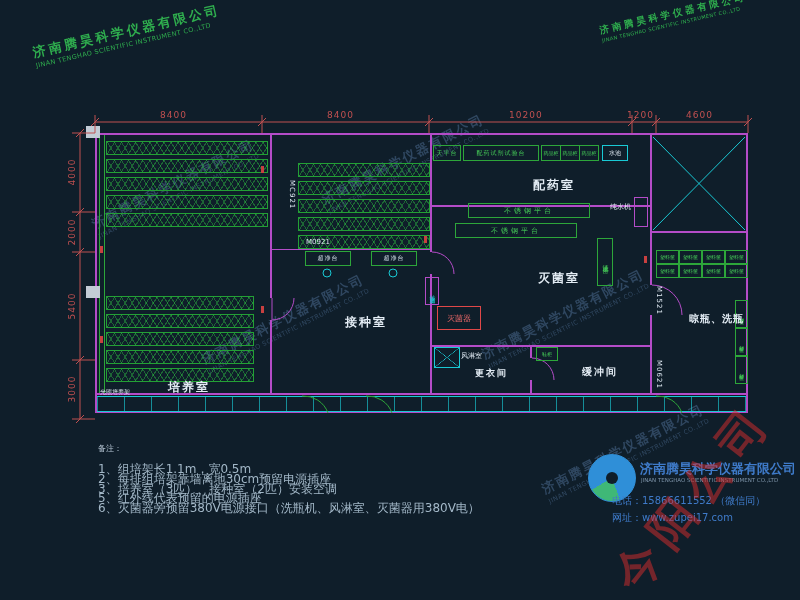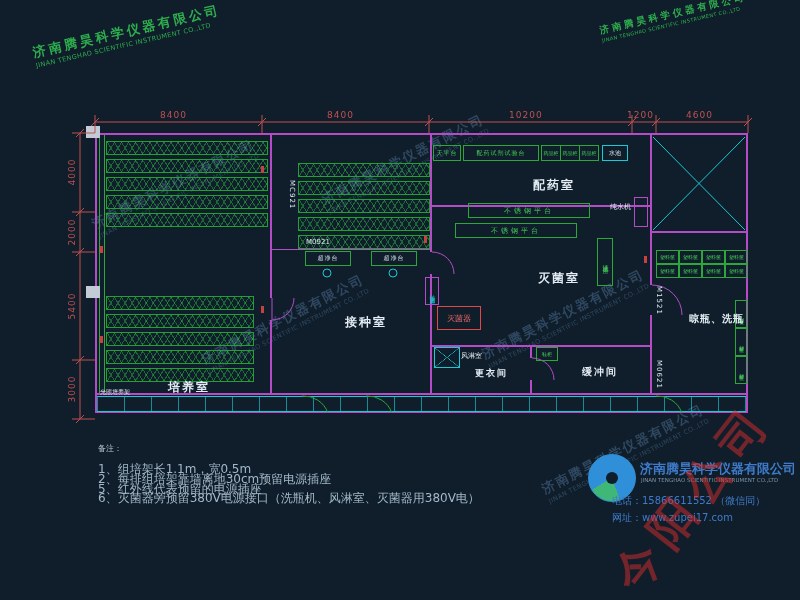--- a/index.html
+++ b/index.html
@@ -288,20 +288,21 @@
       <path d="M 302,396 a 26,26 0 0 1 26,17"></path>
       <path d="M 366,396 a 26,26 0 0 1 26,17"></path>
       <path d="M 656,396 a 26,26 0 0 1 26,17"></path>
     </g>
   </svg>
 
   <div class="notes">
     <div class="ntitle">备注：</div>
     <div class="note-item">1、组培架长1.1m，宽0.5m</div>
     <div class="note-item">2、每排组培架靠墙离地30cm预留电源插座</div>
+    <div class="note-item">3、培养室（3匹）、接种室（2匹）安装空调</div>
     <div class="note-item">5、红外线代表预留的电源插座</div>
     <div class="note-item">6、灭菌器旁预留380V电源接口（洗瓶机、风淋室、灭菌器用380V电）</div>
   </div>
 
   <div class="logo">
       <div class="hole"></div>
     </div>
   <div class="footer-name">济南腾昊科学仪器有限公司</div>
   <div class="footer-en">JINAN TENGHAO SCIENTIFIC INSTRUMENT CO.,LTD</div>
   <div class="footer-line" style="left:612px;top:494px;">电话：15866611552 （微信同）</div>

